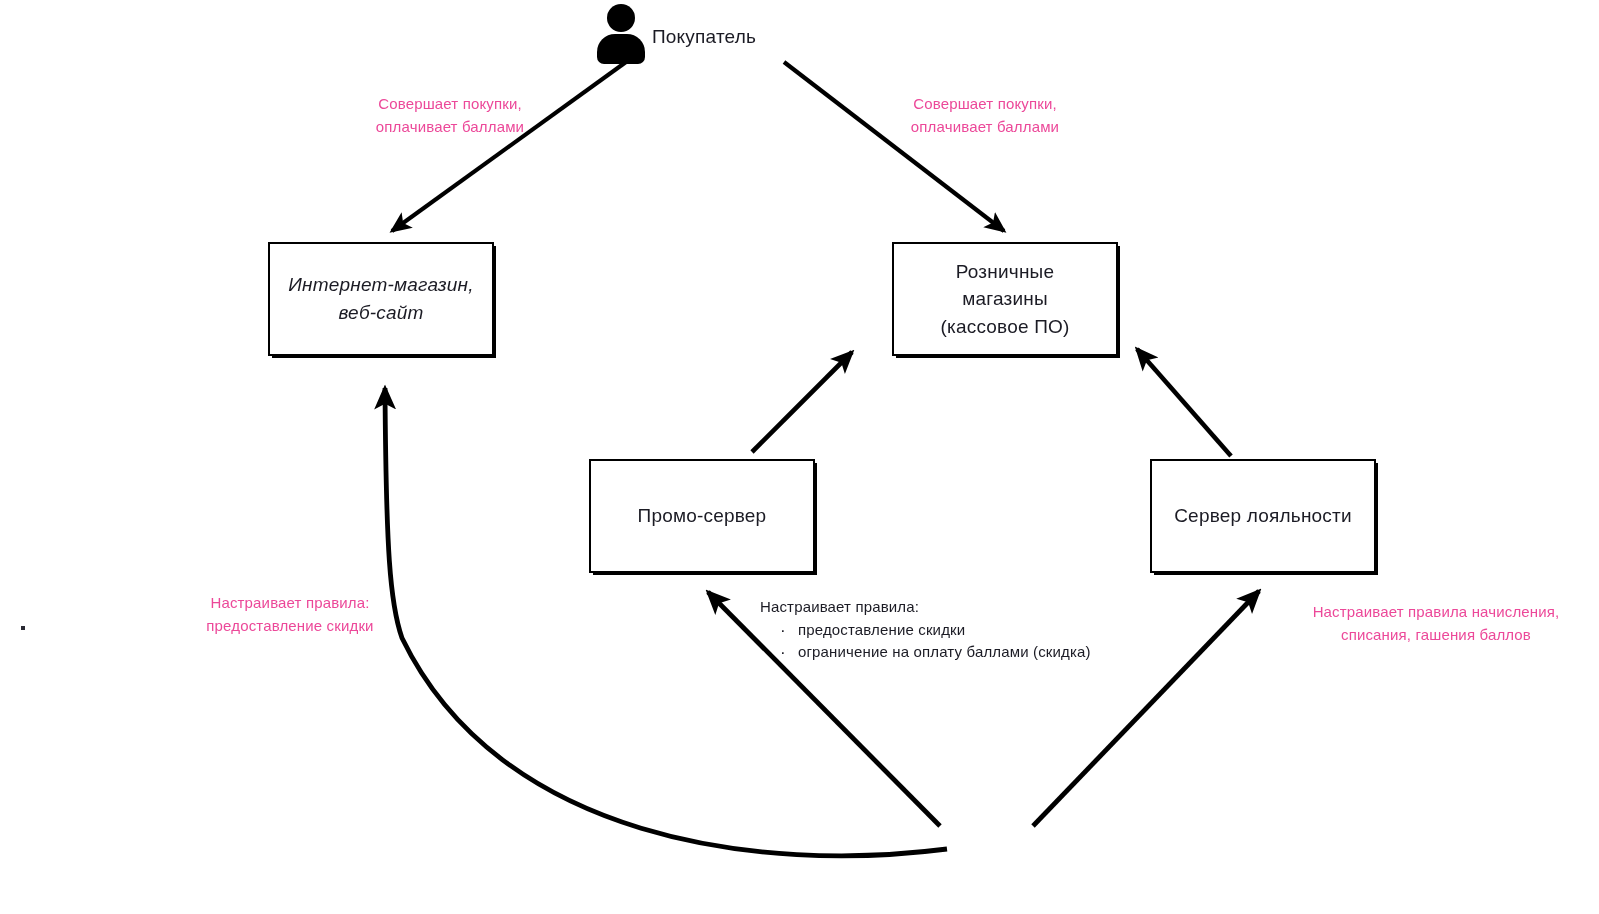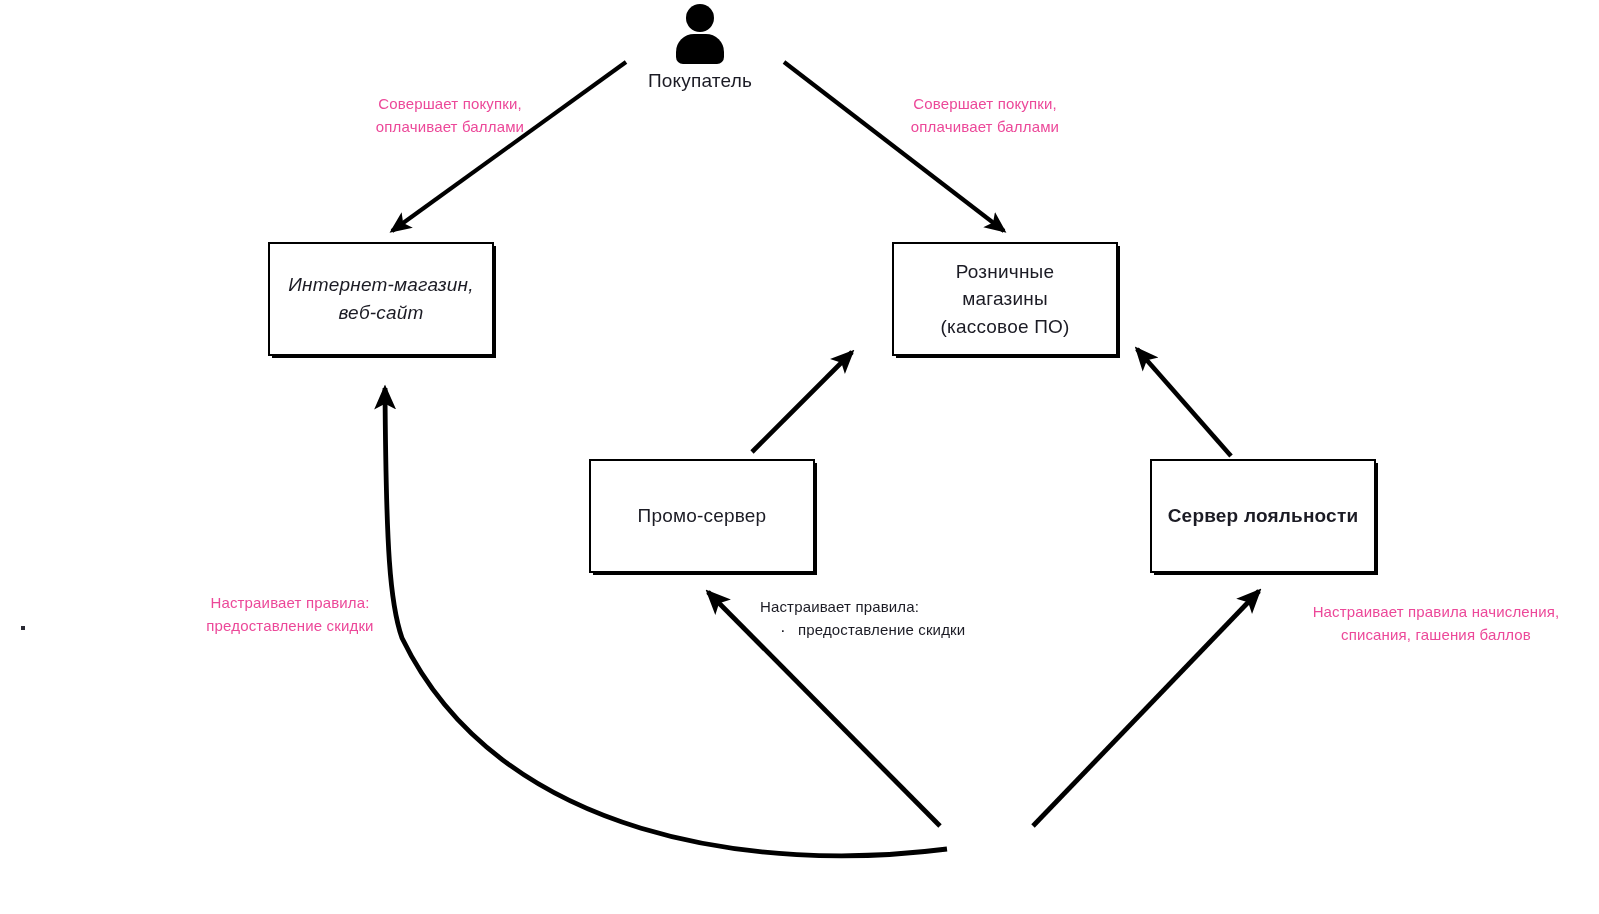--- a/index.html
+++ b/index.html
@@ -40,21 +40,20 @@
     font-size: 19px;
     line-height: 1.45;
     letter-spacing: 0.2px;
     white-space: pre-line;
   }
 
   
   .actor {
     position: absolute;
     display: flex;
-    flex-direction: column;
     align-items: center;
     width: 220px;
   }
   .actor-glyph {
     width: 62px;
     height: 62px;
     position: relative;
   }
   .actor-glyph .head {
     position: absolute;
@@ -164,35 +163,36 @@
 
   <div class="node-box" style="left:268px; top:242px; width:226px; height:114px;font-style:italic;">Интернет-магазин,
 веб-сайт</div>
 
   <div class="node-box" style="left:876px; top:242px; width:226px; height:114px;margin-left:16px;">Розничные
 магазины
 (кассовое ПО)</div>
 
   <div class="node-box" style="left:589px; top:459px; width:226px; height:114px;text-align:center;">Промо-сервер</div>
 
-  <div class="node-box" style="left:1150px; top:459px; width:226px; height:114px;font-weight:bold;">Сервер лояльности</div>
+  <div class="node-box" style="left:1150px; top:459px; width:226px; height:114px;">Сервер лояльности</div>
 
   <div class="edge-label center" style="left:330px; top:93px; width:240px;">Совершает покупки,
 оплачивает баллами</div>
 
   <div class="edge-label center" style="left:860px; top:93px; width:250px;">Совершает покупки,
 оплачивает баллами</div>
 
   <div class="edge-label center" style="left:180px; top:592px; width:220px;">Настраивает правила:
 предоставление скидки</div>
 
   <div class="bullet-label" style="left:760px; top:596px; width:400px;">
     <span class="head-line">Настраивает правила:</span>
     <ul>
       <li>предоставление скидки</li>
+      <li>ограничение на оплату баллами (скидка)</li>
     </ul>
   </div>
 
   <div class="edge-label center" style="left:1286px; top:601px; width:300px;text-align:center;">Настраивает правила начисления,
 списания, гашения баллов</div>
 
   <div class="speck" style="left:21px; top:626px;"></div>
 
 </div>
 

